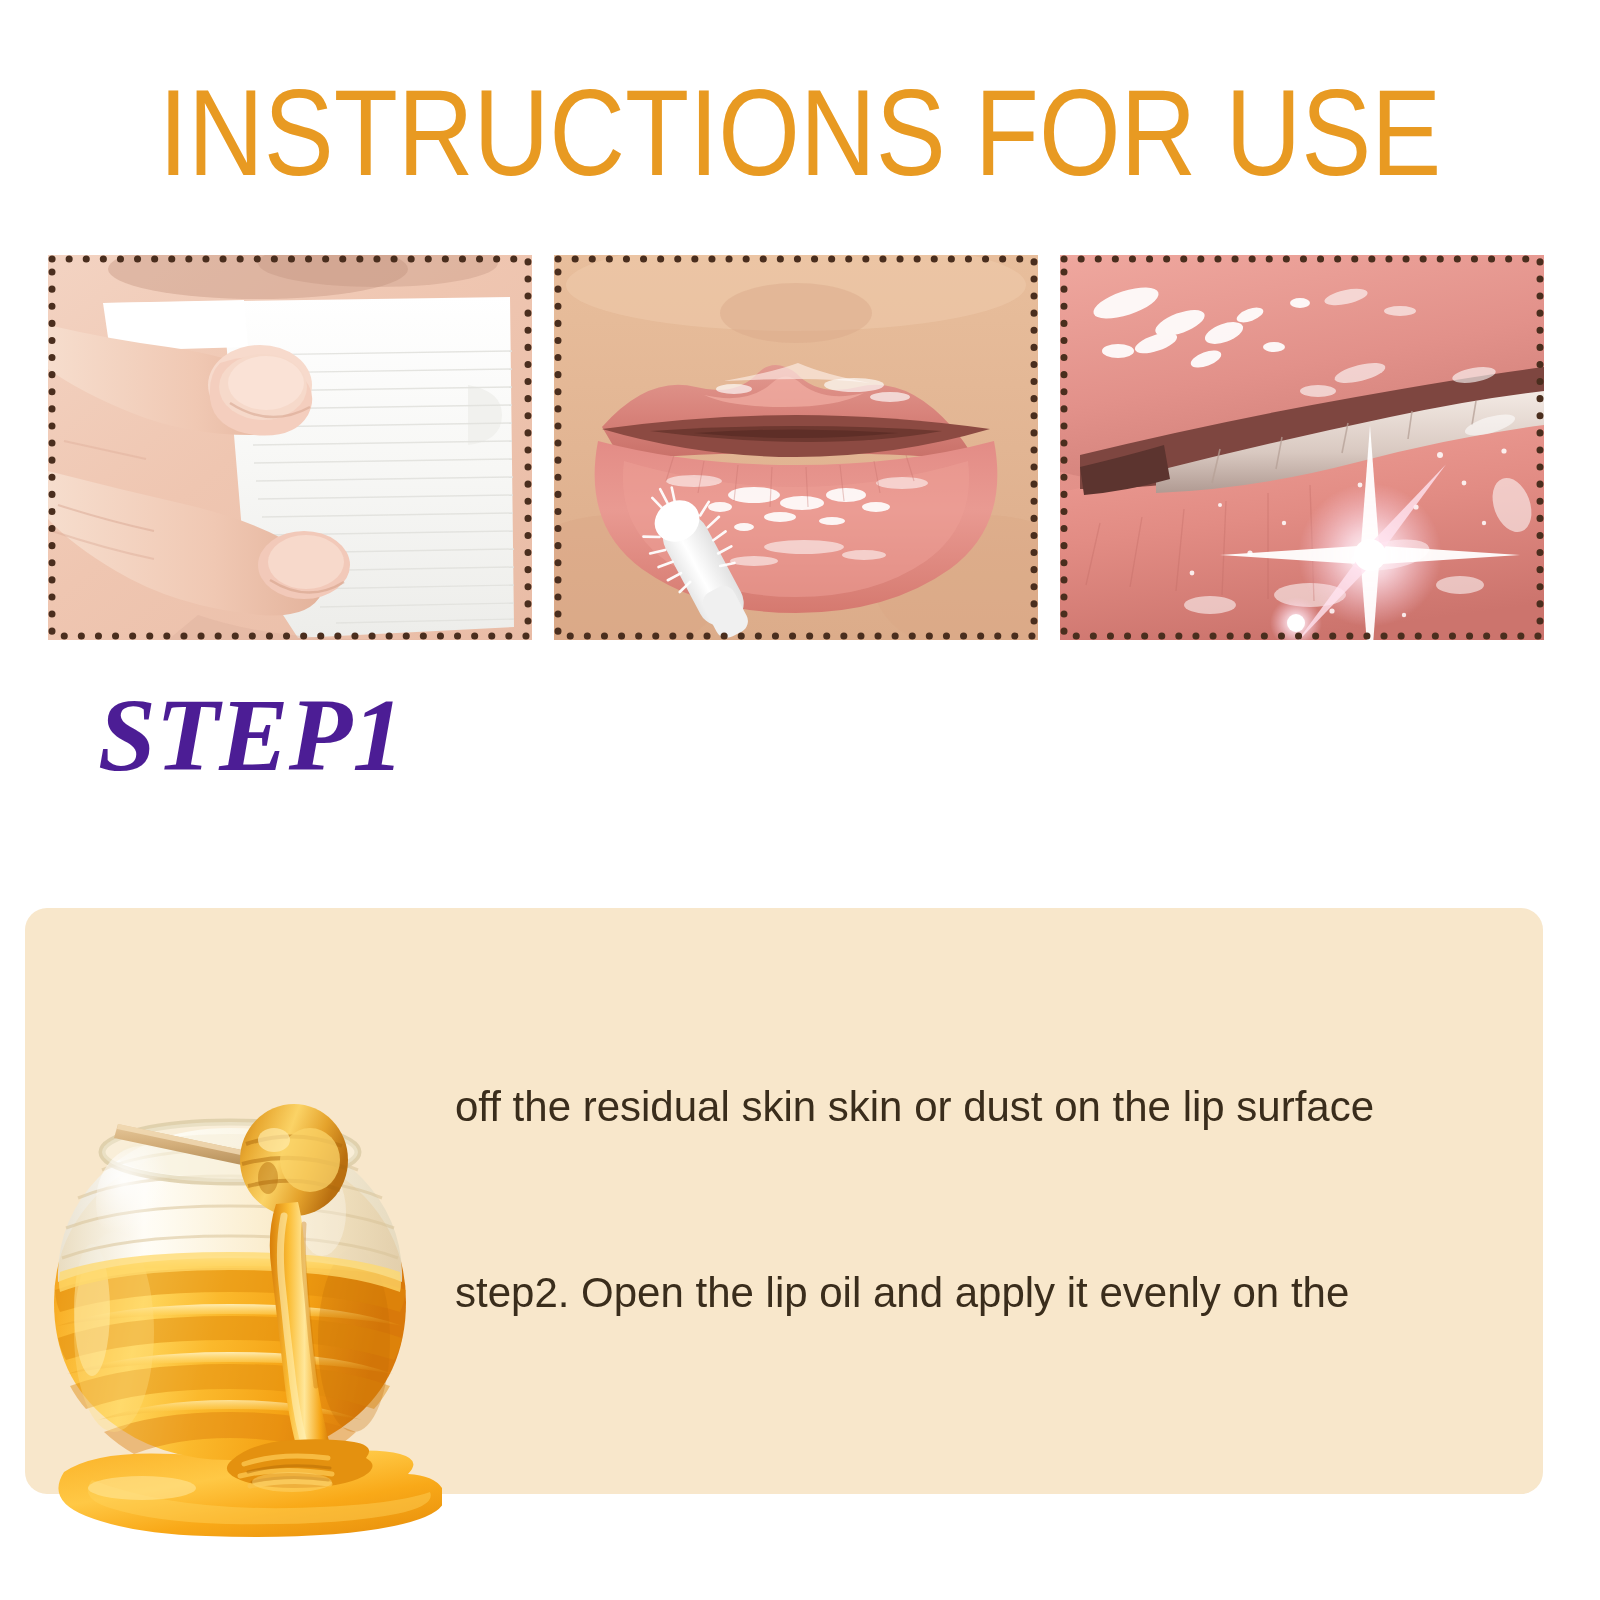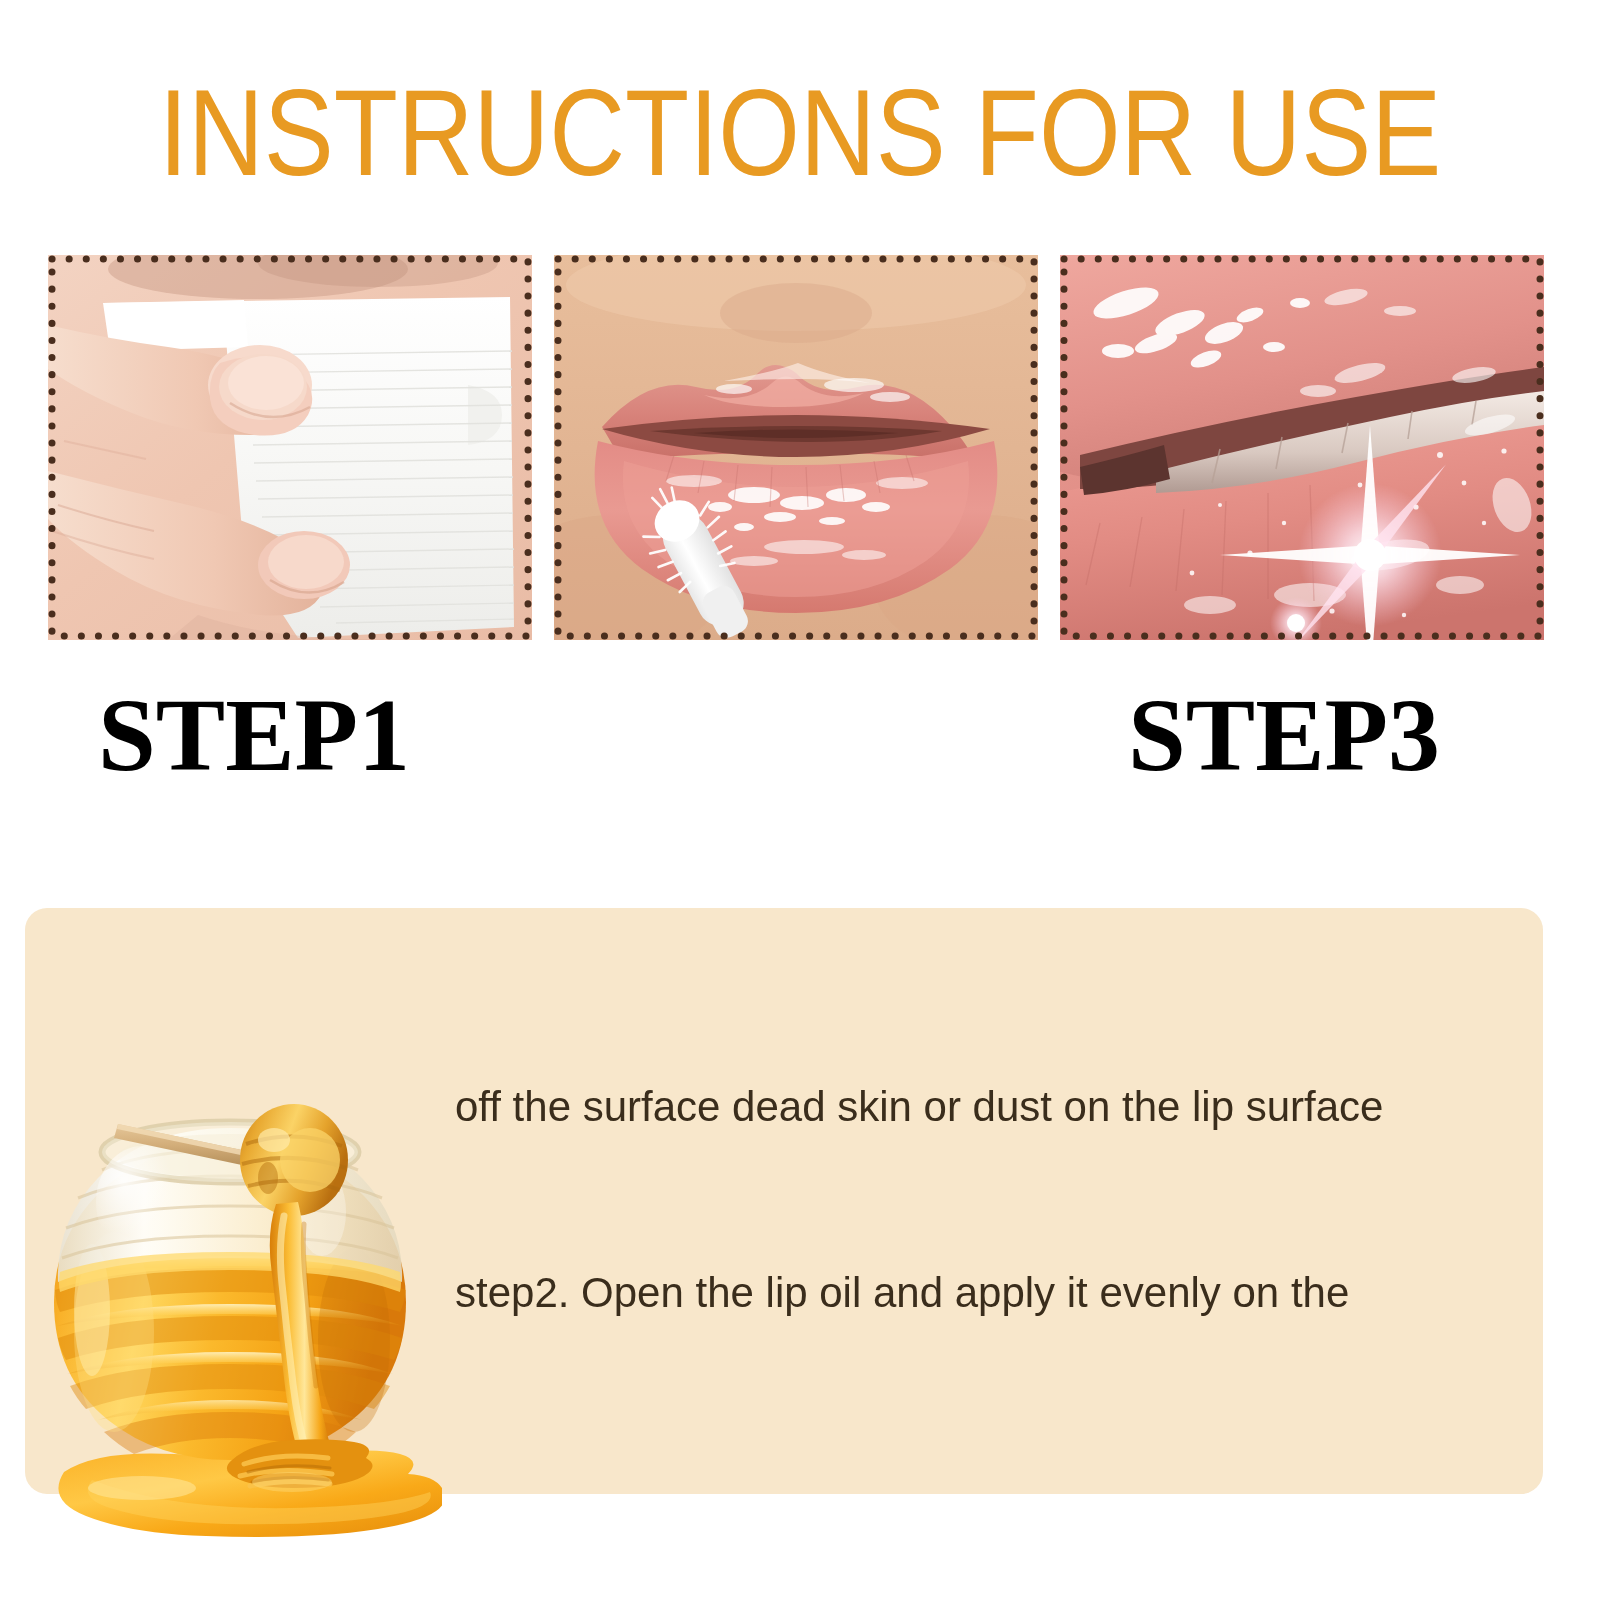--- a/index.html
+++ b/index.html
@@ -56,26 +56,27 @@
 
   
   #step-row {
     position:absolute;
     left:48px; top:680px;
     width:1496px; height:110px;
   }
   .step-label {
     position:absolute;
     top:0;
-    color:#000000;
+    color:#4c1d95;
     font-family:"Liberation Serif", serif;
     font-weight:bold;
     font-size:104px;
     line-height:110px;
     white-space:nowrap;
+    font-style:italic;
   }
   #step-1 { left:50px;  }
   #step-2 { left:562px; }
   #step-3 { left:1080px;}
 
   
   #panel {
     position:absolute;
     left:25px; top:908px;
     width:1518px; height:586px;
@@ -408,21 +409,20 @@
       </svg>
       <svg class="dots" viewBox="0 0 484 385" preserveAspectRatio="none">
         <rect x="4" y="4" width="476" height="377" fill="none" stroke="#4A2E1E" stroke-width="7" stroke-linecap="round" stroke-dasharray="0.1 17"></rect>
       </svg>
     </div>
 
   </div>
 
   <div id="step-row">
     <div class="step-label" id="step-1">STEP1</div>
-    <div class="step-label" id="step-3">STEP3</div>
   </div>
 
   <div id="panel"></div>
 
   <div id="jar-wrap">
     <svg viewBox="0 0 420 500" width="420" height="500">
       <defs>
         <linearGradient id="glassTop" x1="0" y1="0" x2="1" y2="0">
           <stop offset="0" stop-color="#E8E2D2" stop-opacity="0.9"></stop>
           <stop offset="0.25" stop-color="#FFFFFF" stop-opacity="0.95"></stop>
@@ -563,21 +563,21 @@
       </g>
       <g stroke="#B66C06" stroke-width="3" fill="none" opacity="0.5" stroke-linecap="round">
         <path d="M226 420 q36 -10 82 -4"></path>
         <path d="M230 430 q36 -8 76 -2"></path>
       </g>
       <ellipse cx="270" cy="430" rx="40" ry="10" fill="#FFDE80" opacity="0.4"></ellipse>
     </svg>
   </div>
 
   <div id="body-text">
-    <span class="tline">off the surface dead skin or dust on the lip surface</span>
+    <span class="tline">off the residual skin skin or dust on the lip surface</span>
     <span class="tline">step2. Open the lip oil and apply it evenly on the</span>
     
     
     
     
     
   </div>
 
 </div>
 

